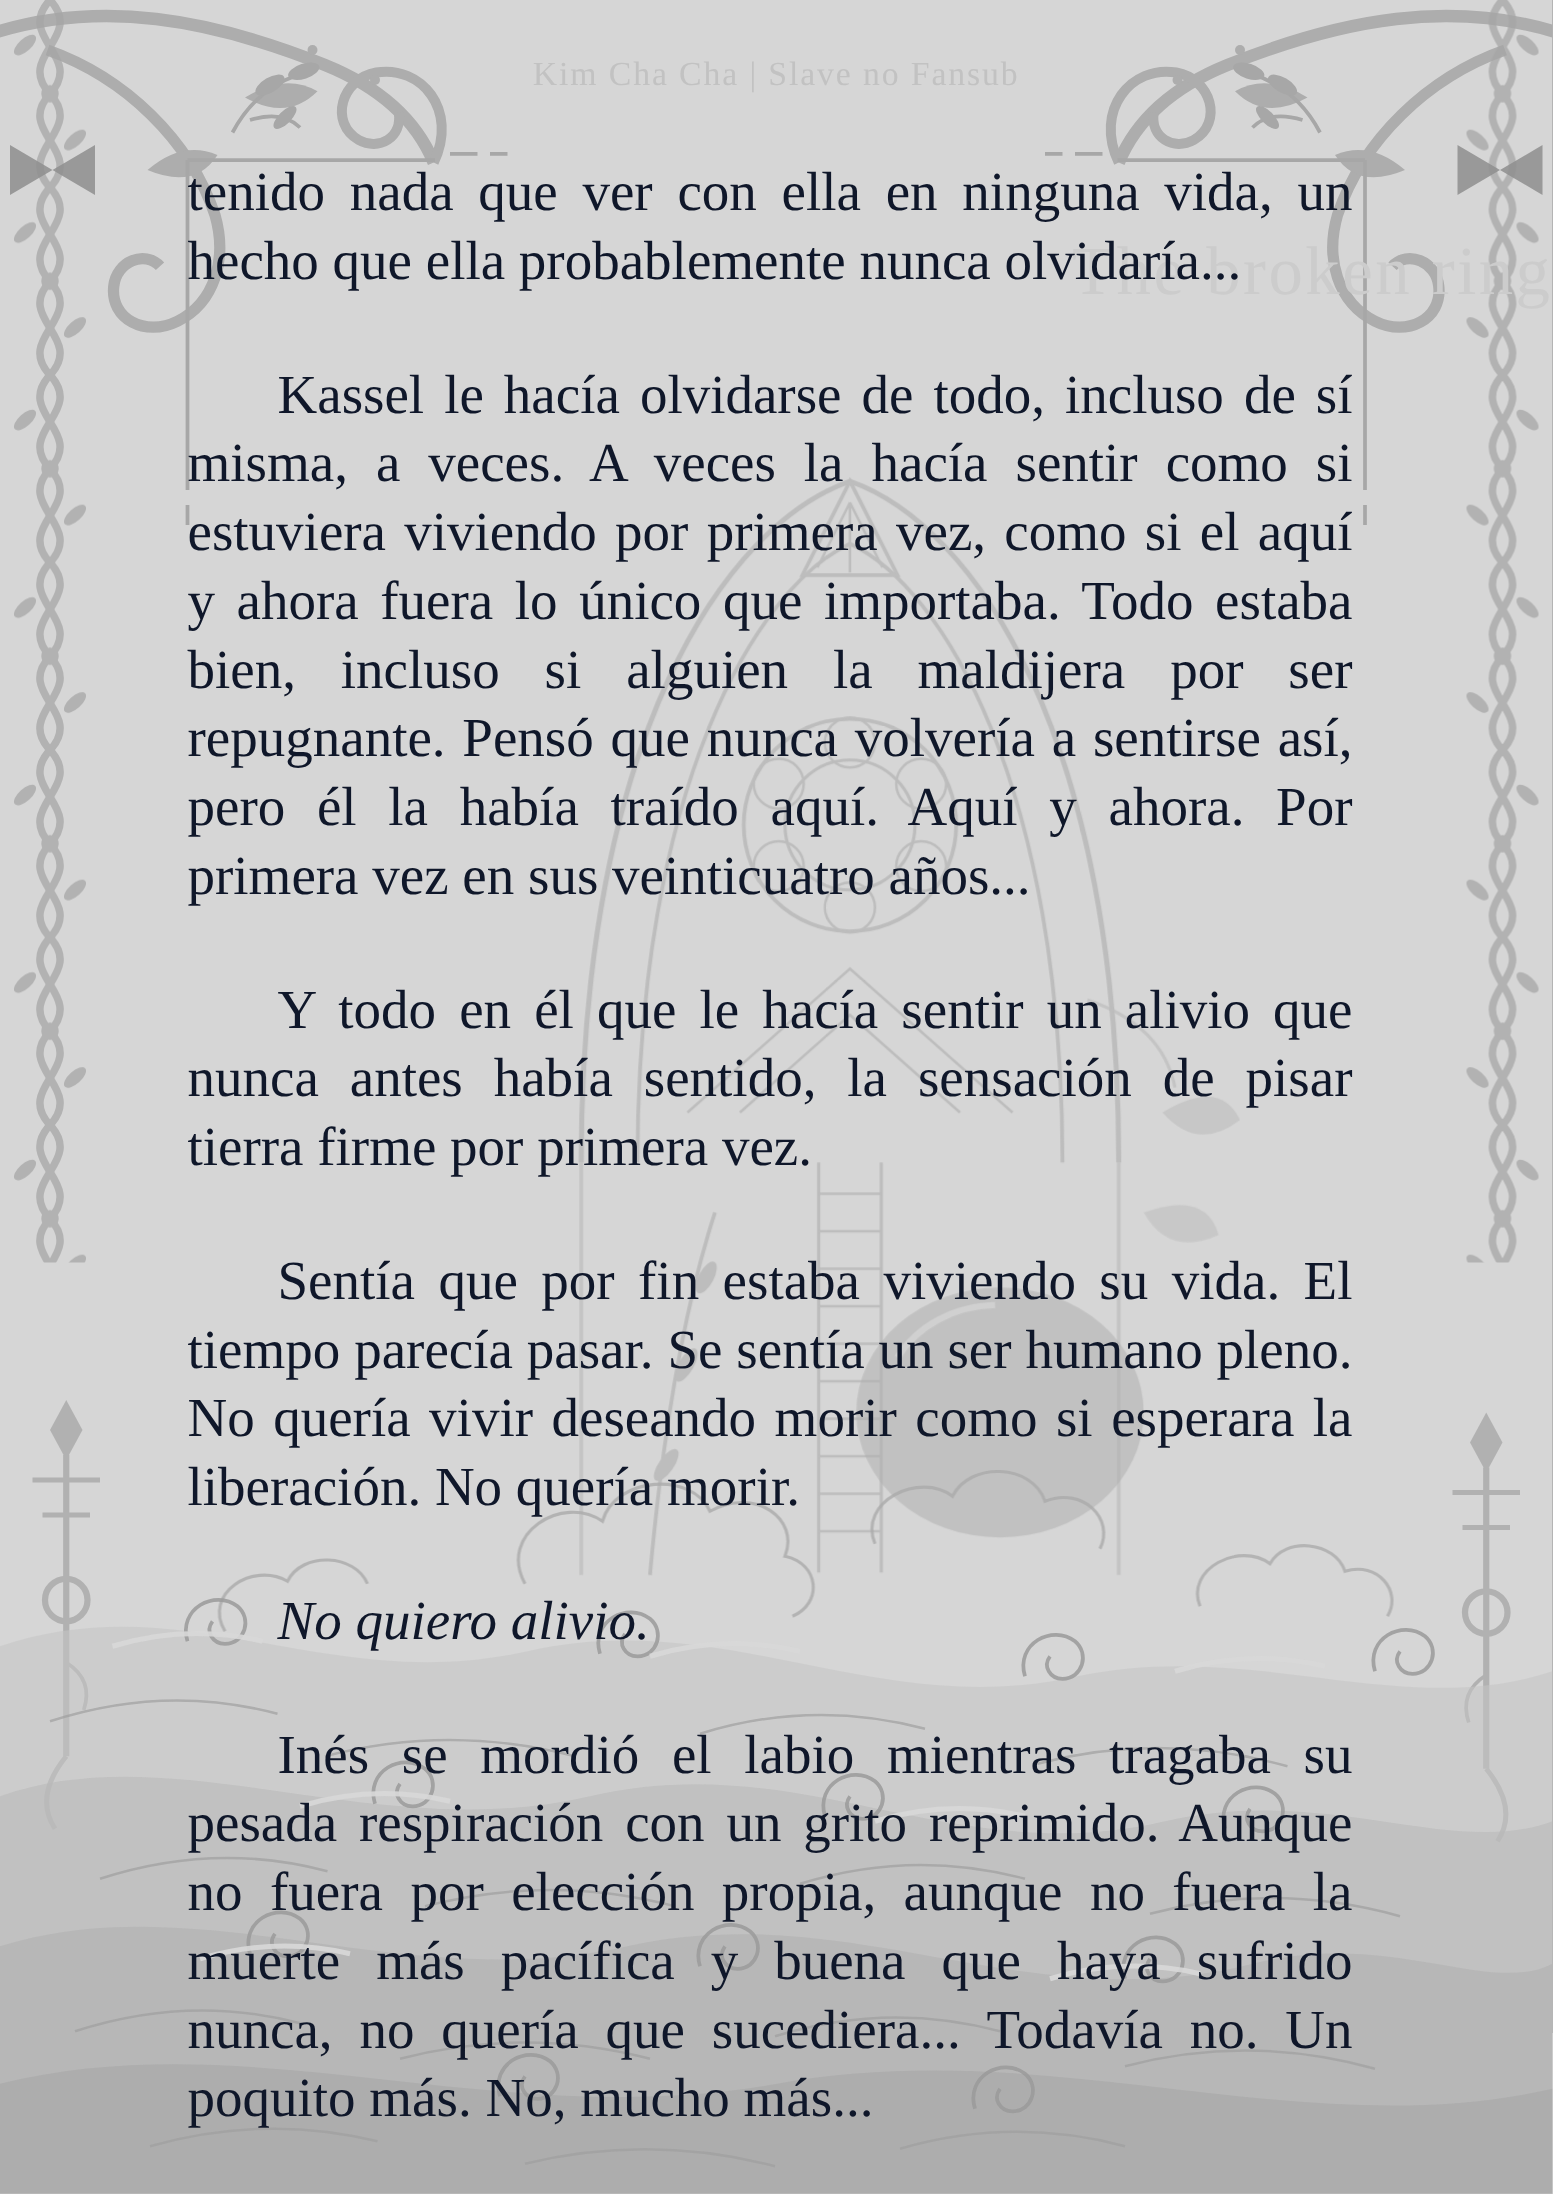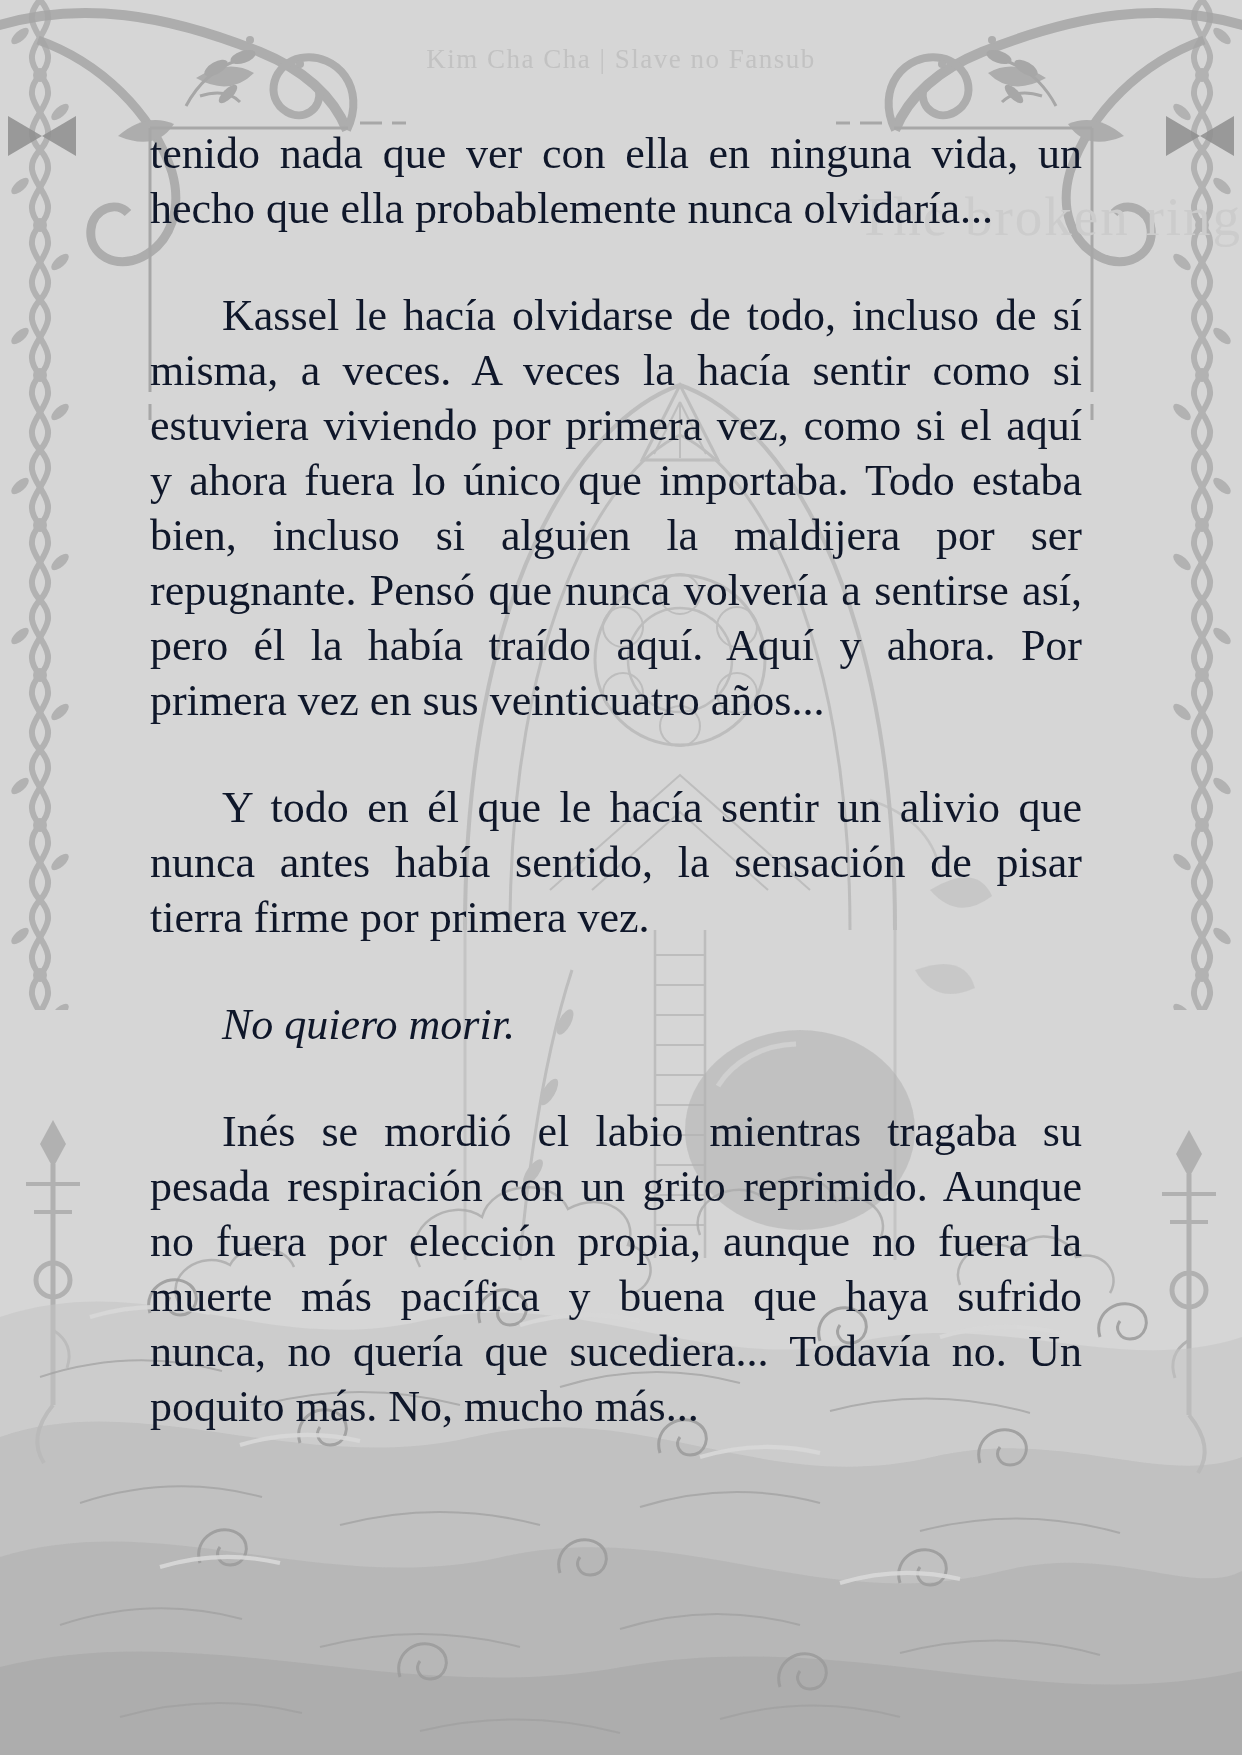--- a/index.html
+++ b/index.html
@@ -191,17 +191,18 @@
   <div class="credit">Kim Cha Cha | Slave no Fansub</div>
 
   <div class="watermark">
     <div>The broken ring</div>
   </div>
 
   <div class="text-col">
     <p class="cont">tenido nada que ver con ella en ninguna vida, un hecho que ella probablemente nunca olvidaría...</p>
     <p>Kassel le hacía olvidarse de todo, incluso de sí misma, a veces. A veces la hacía sentir como si estuviera viviendo por primera vez, como si el aquí y ahora fuera lo único que importaba. Todo estaba bien, incluso si alguien la maldijera por ser repugnante. Pensó que nunca volvería a sentirse así, pero él la había traído aquí. Aquí y ahora. Por primera vez en sus veinticuatro años...</p>
     <p>Y todo en él que le hacía sentir un alivio que nunca antes había sentido, la sensación de pisar tierra firme por primera vez.</p>
-    <p class="em">No quiero morir.</p>
+    <p>Sentía que por fin estaba viviendo su vida. El tiempo parecía pasar. Se sentía un ser humano pleno. No quería vivir deseando morir como si esperara la liberación. No quería morir.</p>
+    <p class="em">No quiero alivio.</p>
     <p>Inés se mordió el labio mientras tragaba su pesada respiración con un grito reprimido. Aunque no fuera por elección propia, aunque no fuera la muerte más pacífica y buena que haya sufrido nunca, no quería que sucediera... Todavía no. Un poquito más. No, mucho más...</p>
   </div>
 
 </div>
 
 </body></html>

